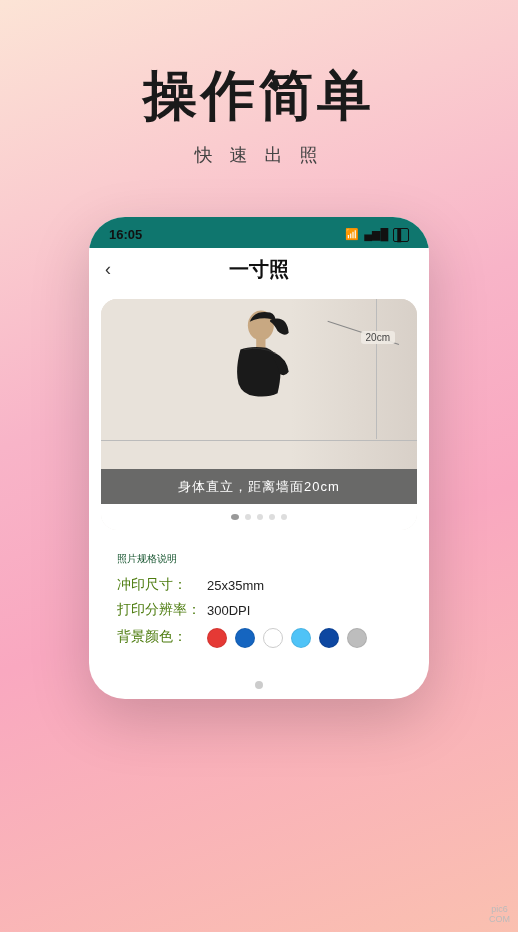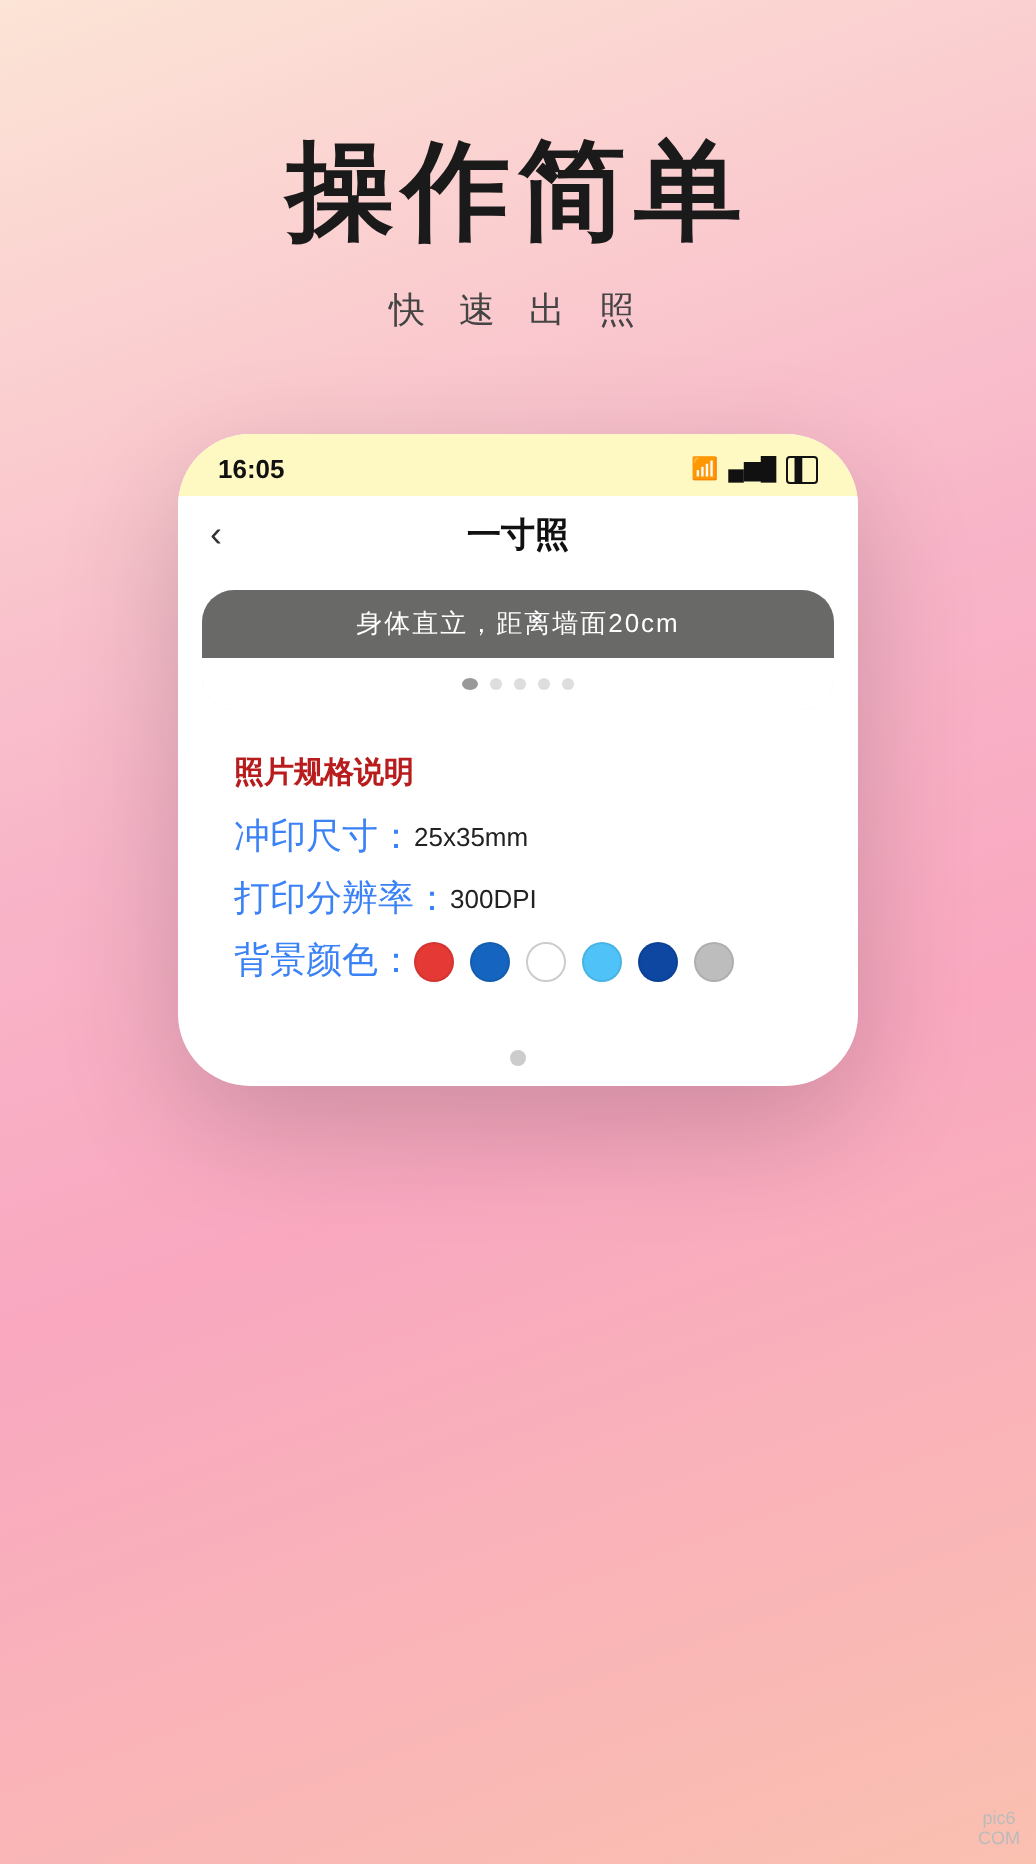--- a/index.html
+++ b/index.html
@@ -49,21 +49,21 @@
       position: relative;
       margin-top: 30px;
     }
 
     
     .status-bar {
       display: flex;
       justify-content: space-between;
       align-items: center;
       padding: 10px 20px 6px 20px;
-      background: #fef9c3;
+      background: #0f766e;
     }
 
     .status-time {
       font-size: 13px;
       font-weight: 600;
       color: #111;
     }
 
     .status-icons {
       display: flex;
@@ -93,21 +93,21 @@
 
     .nav-back {
       position: absolute;
       left: 16px;
       font-size: 18px;
       color: #333;
       cursor: pointer;
     }
 
     .nav-title {
-      font-size: 17px;
+      font-size: 20px;
       font-weight: 600;
       color: #111;
     }
 
     
     .photo-card {
       margin: 8px 12px;
       border-radius: 16px;
       overflow: hidden;
       background: #f0eeeb;
@@ -174,35 +174,35 @@
 
     
     .specs-section {
       background: #fff;
       margin: 0 12px 12px 12px;
       border-radius: 12px;
       padding: 14px 16px;
     }
 
     .specs-title {
-      font-size: 15px;
-      font-weight: 700;
-      color: #b91c1c;
+      font-size: 10px;
+      font-weight: 400;
+      color: #14532d;
       margin-bottom: 10px;
     }
 
     .spec-row {
       display: flex;
       align-items: center;
       margin-bottom: 7px;
     }
 
     .spec-label {
-      font-size: 18px;
-      color: #3b82f6;
+      font-size: 14px;
+      color: #4d7c0f;
       min-width: 90px;
     }
 
     .spec-value {
       font-size: 13px;
       color: #222;
     }
 
     
     .color-swatches {
@@ -277,20 +277,53 @@
       <span style="font-size:11px; border:1.5px solid #111; border-radius:2px; padding: 0 3px; position:relative;">▌</span>
     </div>
   </div>
 
   <div class="nav-bar">
     <span class="nav-back">‹</span>
     <span class="nav-title">一寸照</span>
   </div>
 
   <div class="photo-card">
+    <div class="photo-preview">
+
+      <div style="position:absolute; top:0; left:0; right:0; bottom:0; background: linear-gradient(to right, #e8e2da 60%, #d8d0c8 100%);"></div>
+
+      <div class="wall-line"></div>
+
+      <div style="position:absolute; right:18px; top:45px; width:75px; height:1px; background:#888; transform: rotate(18deg); transform-origin: right center;"></div>
+
+      <div style="position:absolute; right:22px; top:28px;">
+        <span style="font-size:10px; color:#444; background:rgba(240,235,228,0.9); padding:1px 5px; border-radius:3px;">20cm</span>
+      </div>
+
+      <div class="person-figure">
+        <svg class="person-svg" viewBox="0 0 120 140" xmlns="http://www.w3.org/2000/svg">
+
+          <ellipse cx="62" cy="22" rx="14" ry="16" fill="#c8a882"></ellipse>
+
+          <path d="M 72 16 Q 90 10 92 30 Q 88 35 80 28 Q 76 20 72 18" fill="#1a1a1a"></path>
+
+          <path d="M 50 18 Q 55 5 72 8 Q 78 10 78 18 Q 70 12 55 16 Z" fill="#1a1a1a"></path>
+
+          <rect x="57" y="36" width="10" height="12" fill="#c8a882"></rect>
+
+          <path d="M 40 48 Q 50 44 68 46 Q 78 50 82 60 Q 85 75 80 95 Q 70 100 55 98 Q 42 96 38 85 Q 34 70 40 48 Z" fill="#1a1a1a"></path>
+
+          <path d="M 78 52 Q 90 58 92 72 Q 88 78 82 74 Q 80 62 74 56 Z" fill="#1a1a1a"></path>
+
+          <path d="M 44 48 Q 62 44 78 52" stroke="#333" stroke-width="1" fill="none"></path>
+        </svg>
+      </div>
+
+      <div style="position:absolute; bottom:28px; left:0; right:0; height:1px; background:#bbb;"></div>
+    </div>
 
     <div class="instruction-banner">
       <span class="instruction-text">身体直立，距离墙面20cm</span>
     </div>
 
     <div class="dots-indicator">
       <div class="dot active"></div>
       <div class="dot"></div>
       <div class="dot"></div>
       <div class="dot"></div>

